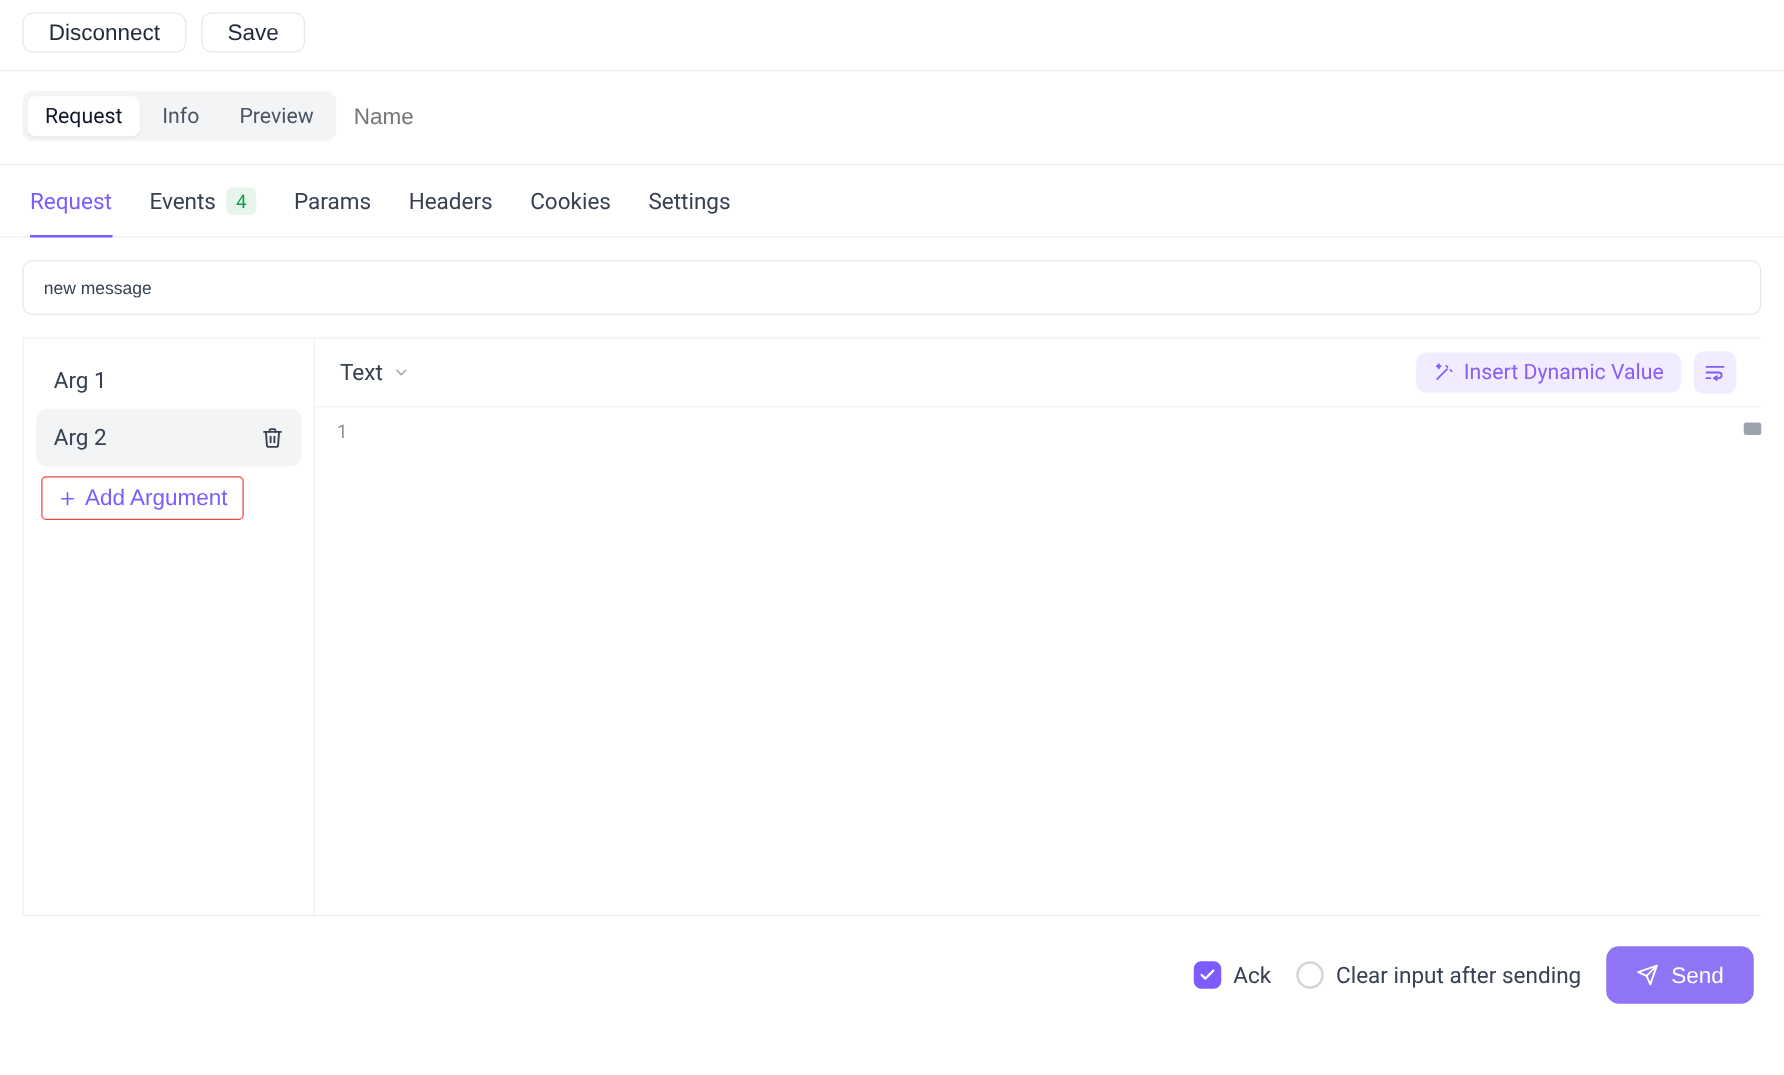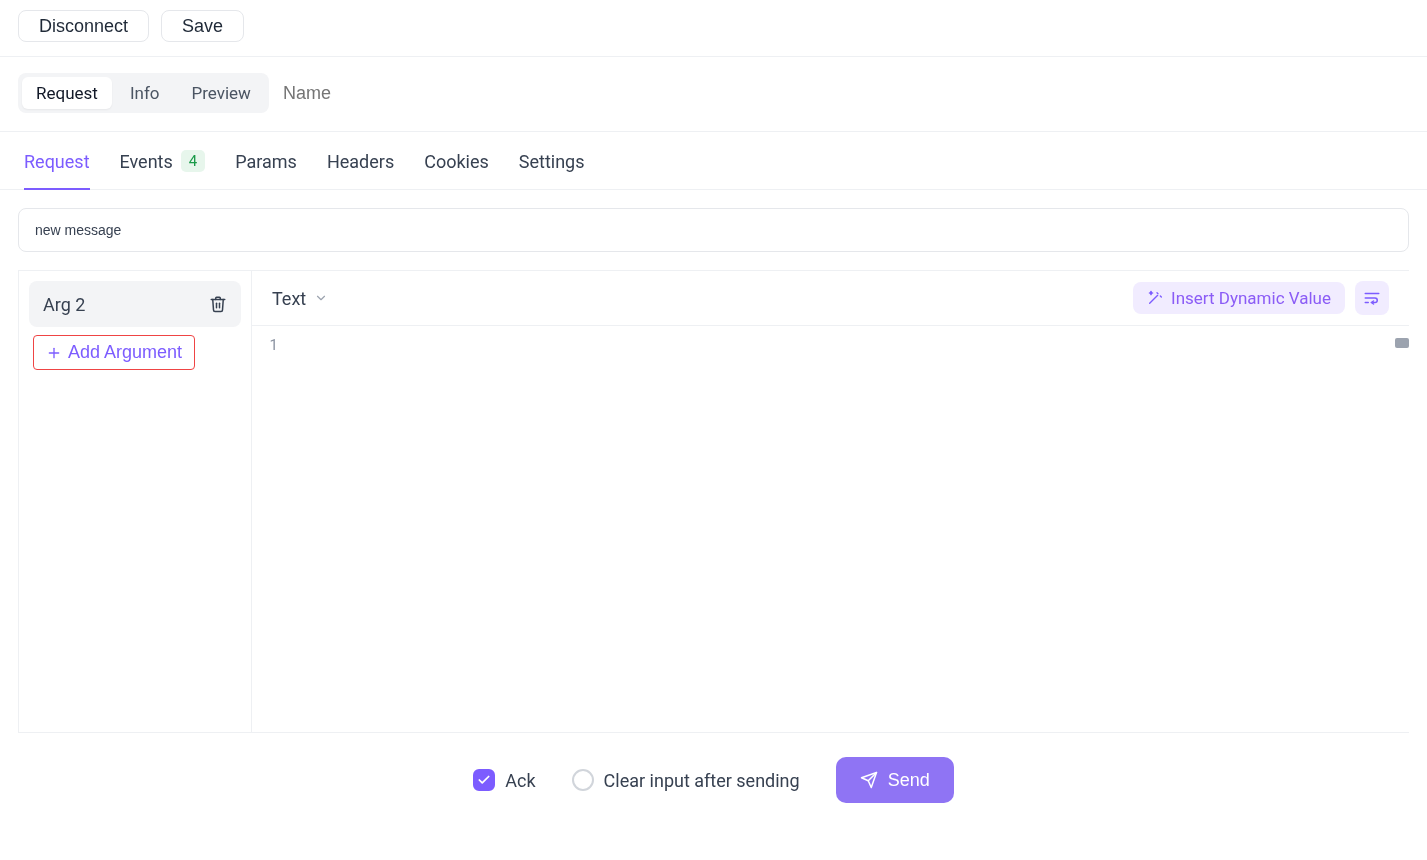--- a/index.html
+++ b/index.html
@@ -255,22 +255,22 @@
     width: 14px;
     height: 10px;
     background: #9ca3af;
     border-radius: 2px;
   }
 
   
   .footer {
     display: flex;
     align-items: center;
-    justify-content: center;
-    gap: 36px;
+    justify-content: flex-end;
+    gap: 20px;
     padding: 24px 24px 0 24px;
   }
   .checkbox-wrap {
     display: flex;
     align-items: center;
     gap: 10px;
     font-size: 18px;
     color: #374151;
     cursor: pointer;
   }
@@ -351,20 +351,23 @@
   </div>
 </div>
 
 <div class="event-name-wrap">
   <input class="event-name" value="new message" style="">
 </div>
 
 <div class="main">
 
   <div class="arg-sidebar">
+    <div class="arg-item">
+      <span>Arg 1</span>
+    </div>
     <div class="arg-item hovered">
       <span>Arg 2</span>
       <span class="trash">
         <svg width="18" height="18" viewBox="0 0 24 24" fill="none" stroke="currentColor" stroke-width="2" stroke-linecap="round" stroke-linejoin="round">
           <polyline points="3 6 5 6 21 6"></polyline>
           <path d="M19 6l-1 14a2 2 0 0 1-2 2H8a2 2 0 0 1-2-2L5 6"></path>
           <path d="M10 11v6"></path>
             <path d="M14 11v6"></path>
           <path d="M9 6V4a1 1 0 0 1 1-1h4a1 1 0 0 1 1 1v2"></path>
         </svg>

